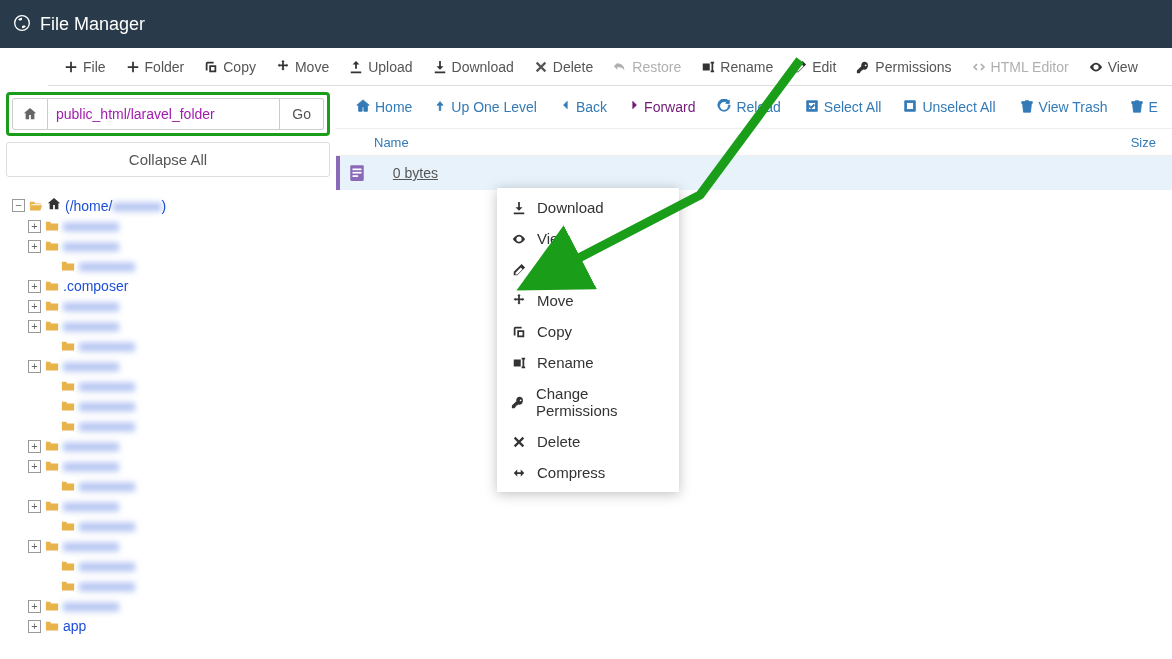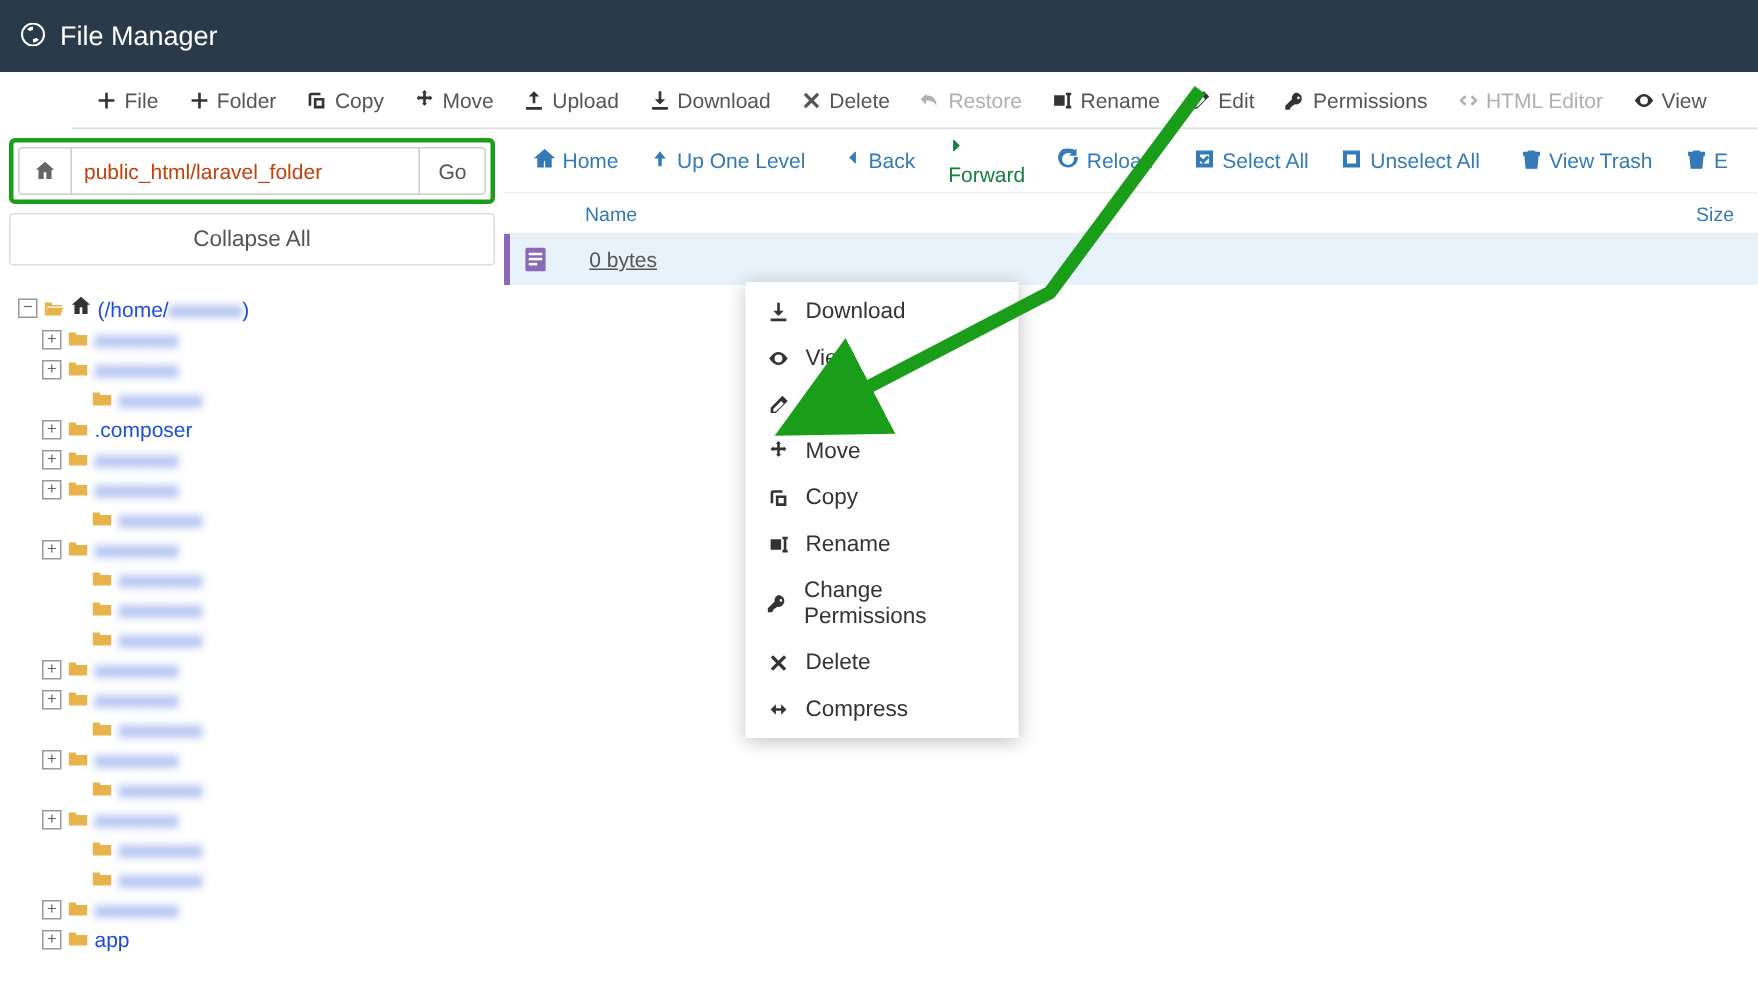--- a/index.html
+++ b/index.html
@@ -20,49 +20,49 @@
 
 
 .body-row { display: flex; height: calc(659px - 48px - 38px); }
 .left-panel { width: 336px; border-right: 0; display: flex; flex-direction: column; }
 .right-panel { flex: 1; display: flex; flex-direction: column; overflow: hidden; }
 
 
 .path-bar { padding: 6px; }
 .path-box { border: 3px solid #1a9e1a; border-radius: 4px; padding: 3px; display: flex; align-items: center; }
 .path-home { width: 36px; height: 32px; display:flex; align-items:center; justify-content:center; border:1px solid #ccc; border-radius:3px 0 0 3px; background:#fff; cursor:pointer; }
-.path-input { flex:1; height:32px; border:1px solid #ccc; border-left:none; padding:0 8px; font-size:14px; color:#c2410c; outline:none; }
+.path-input { flex:1; height:32px; border:1px solid #ccc; border-left:none; padding:0 8px; font-size:14px; color:#a21caf; outline:none; }
 .path-go { height:32px; padding:0 12px; border:1px solid #ccc; border-left:none; border-radius:0 3px 3px 0; background:#fff; cursor:pointer; font-size:14px; color:#555; }
 
 .collapse-all { text-align:center; padding:8px 0; border:1px solid #ddd; margin:0 6px 18px 6px; border-radius:3px; cursor:pointer; font-size:15px; color:#555; }
 
 
 .tree { padding: 0 6px 6px 12px; font-size:14px; overflow-y:auto; flex:1; }
 .tree-row { display:flex; align-items:center; gap:4px; padding:2px 0; white-space:nowrap; cursor:pointer; }
 .tree-toggle { width:13px; height:13px; border:1px solid #999; display:inline-flex; align-items:center; justify-content:center; font-size:11px; line-height:1; color:#666; background:#fff; }
 .tree-spacer { width:13px; display:inline-block; }
 .folder-icon { display:inline-flex; }
 .folder-icon svg { fill:#e8b34b; }
 .folder-icon.open svg { fill:#e8b34b; }
 .home-icon svg { fill:#333; }
 .tree-label { color:#1d4ed8;text-align:center; }
 .tree .indent1 { padding-left: 16px; }
 .tree .indent2 { padding-left: 32px; }
 
 
 .actions-bar { height:42px; border-bottom:0; display:flex; align-items:center; padding:0 10px; gap:2px; }
 .action-btn { display:inline-flex; align-items:flex-start; gap:5px; padding:6px 10px; color:#337ab7; cursor:pointer; font-size:14px; white-space:nowrap; }
-.action-btn.disabled { color:#15803d; cursor:default;flex-direction:column; }
+.action-btn.disabled { color:#701a75; cursor:default; }
 .action-btn svg { fill:currentColor; stroke:currentColor; }
 .actions-spacer { width:12px; }
 
 
 .file-header { display:flex; align-items:center; height:28px; background:#fff; font-size:13px; color:#337ab7; border-top:1px solid #eee; border-bottom:1px solid #eee; }
 .file-header .col-icon { width:38px; }
-.file-header .col-name { flex:1; padding-left:0; cursor:pointer;margin-left:16px; }
+.file-header .col-name { flex:1; padding-left:0; cursor:pointer; }
 .file-header .col-size { width:80px; text-align:right; padding-right:16px; cursor:pointer; }
 
 .file-row { display:flex; align-items:center; height:34px; background:#e7f2fb; border-left:4px solid #8a6ab8; cursor:pointer; }
 .file-row .col-icon { width:34px; display:flex; align-items:center; justify-content:center; }
 .file-row .col-name { flex:1; color:#444; font-size:14px; }
 .file-row .col-size { width:80px; text-align:right; padding-right:16px; color:#555; font-size:14px;text-decoration:underline; }
 
 
 .context-menu { position:absolute; left:497px; top:188px; width:182px; background:#fff; box-shadow:0 2px 12px rgba(0,0,0,0.25); padding:4px 0; z-index:50; }
 .ctx-item { display:flex; align-items:center; gap:10px; padding:7px 14px; font-size:15px; color:#333; cursor:pointer; }

